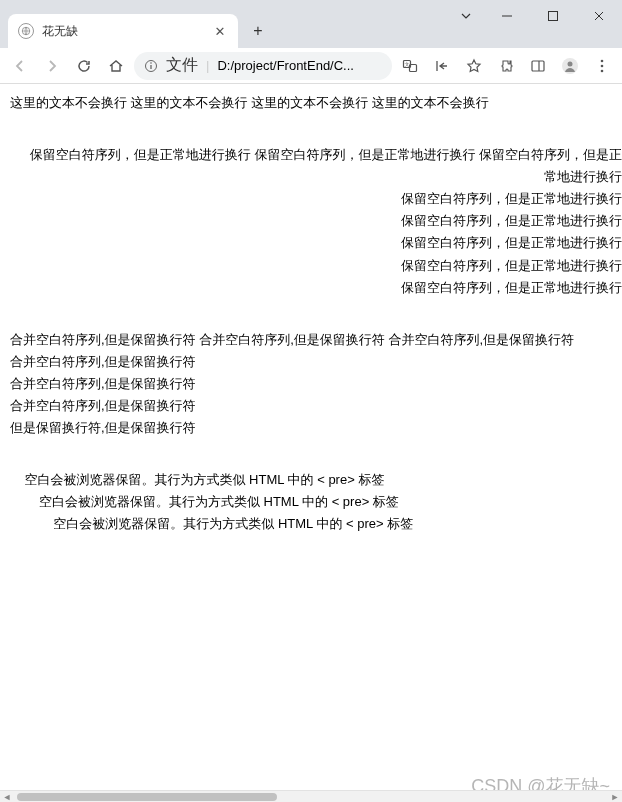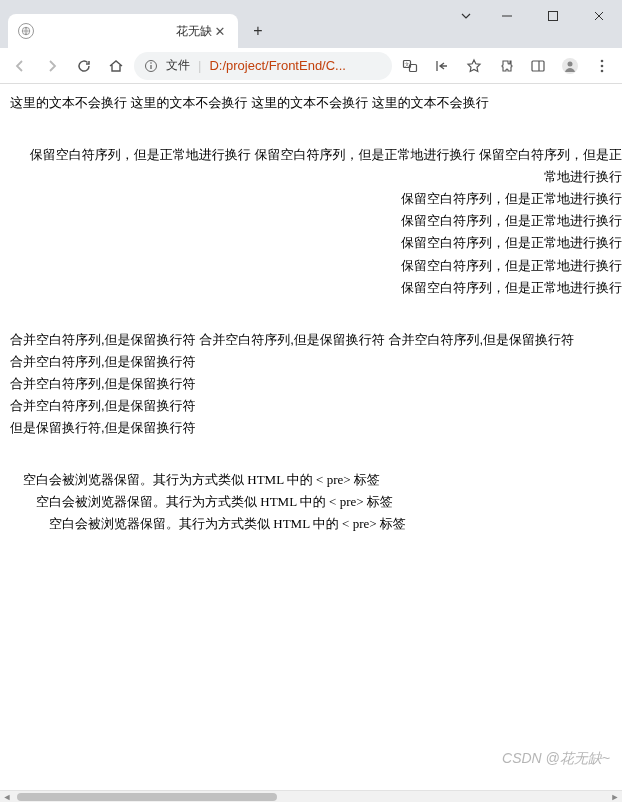--- a/index.html
+++ b/index.html
@@ -38,21 +38,21 @@
     .tab-favicon {
       width: 16px;
       height: 16px;
       border: 1px solid #999;
       border-radius: 50%;
       margin-right: 8px;
       display: flex;
       align-items: center;
       justify-content: center;
     }
-    .tab-title { flex: 1; overflow: hidden; white-space: nowrap; text-overflow: ellipsis; text-align: right; }
+    .tab-title { flex: 1; overflow: hidden; white-space: nowrap; text-overflow: ellipsis; }
     .tab-close { width: 16px; height: 16px; display:flex;align-items:center;justify-content:center;color:#555;font-size:13px; }
     .newtab { width: 28px; height: 28px; display:flex;align-items:center;justify-content:center;color:#333;font-size:16px;margin-left:6px;margin-bottom:3px;}
     .window-controls {
       display: flex;
       height: 32px;
       align-self: flex-start;
     }
     .win-btn { width: 46px; display:flex;align-items:center;justify-content:center;color:#333;}
     .win-btn svg { width: 12px; height: 12px; }
     .chevron-btn { width: 36px; display:flex;align-items:center;justify-content:center;color:#333;}
@@ -73,44 +73,43 @@
       background: #f1f3f4;
       border-radius: 14px;
       display: flex;
       align-items: center;
       padding: 0 10px;
       font-size: 13px;
       color: #555;
       gap: 8px;
       overflow: hidden;
     }
-    .addr-chip{display:flex;align-items:center;gap:4px;color:#333;font-size:12px;}
-    .addr-path{flex:1;overflow:hidden;white-space:nowrap;text-overflow:ellipsis;color:#c2410c;}
+    .addr-chip{display:flex;align-items:center;gap:4px;color:#333;font-size:16px;}
+    .addr-path{flex:1;overflow:hidden;white-space:nowrap;text-overflow:ellipsis;color:#000000;}
     .content {
       padding: 8px 10px;
       font-size: 13px;
       line-height: 1.7;
       color: #000;
       height: calc(802px - 48px - 36px - 12px);
       overflow: hidden;
       position: relative;
     }
     .block { margin-bottom: 30px; width: 612px; font-family: Arial, "Microsoft YaHei", sans-serif;}
     .nowrap { white-space: nowrap; overflow: hidden; }
     .prewrap { white-space: pre-wrap; text-align: right; }
     .preline { white-space: pre-line; }
-    .pre { white-space: pre; overflow: hidden; font-family: Liberation Serif, serif;}
+    .pre { white-space: pre; overflow: hidden;}
     .watermark {
       position: absolute;
       right: 12px;
-      bottom: 34px;
+      bottom: 4px;
       color: rgba(120,120,120,0.55);
-      font-size: 14px;
+      font-size: 18px;
       font-family: sans-serif;
-      font-style: italic;
     }
     .hscroll {
       position: absolute;
       bottom: 0; left: 0; right: 0;
       height: 12px;
       background: #f1f1f1;
       border-top: 1px solid #e2e2e2;
       display:flex;align-items:center;
     }
     .hscroll-thumb{ background:#c1c1c1;height:8px;border-radius:4px;width:260px;margin-left:3px;}

